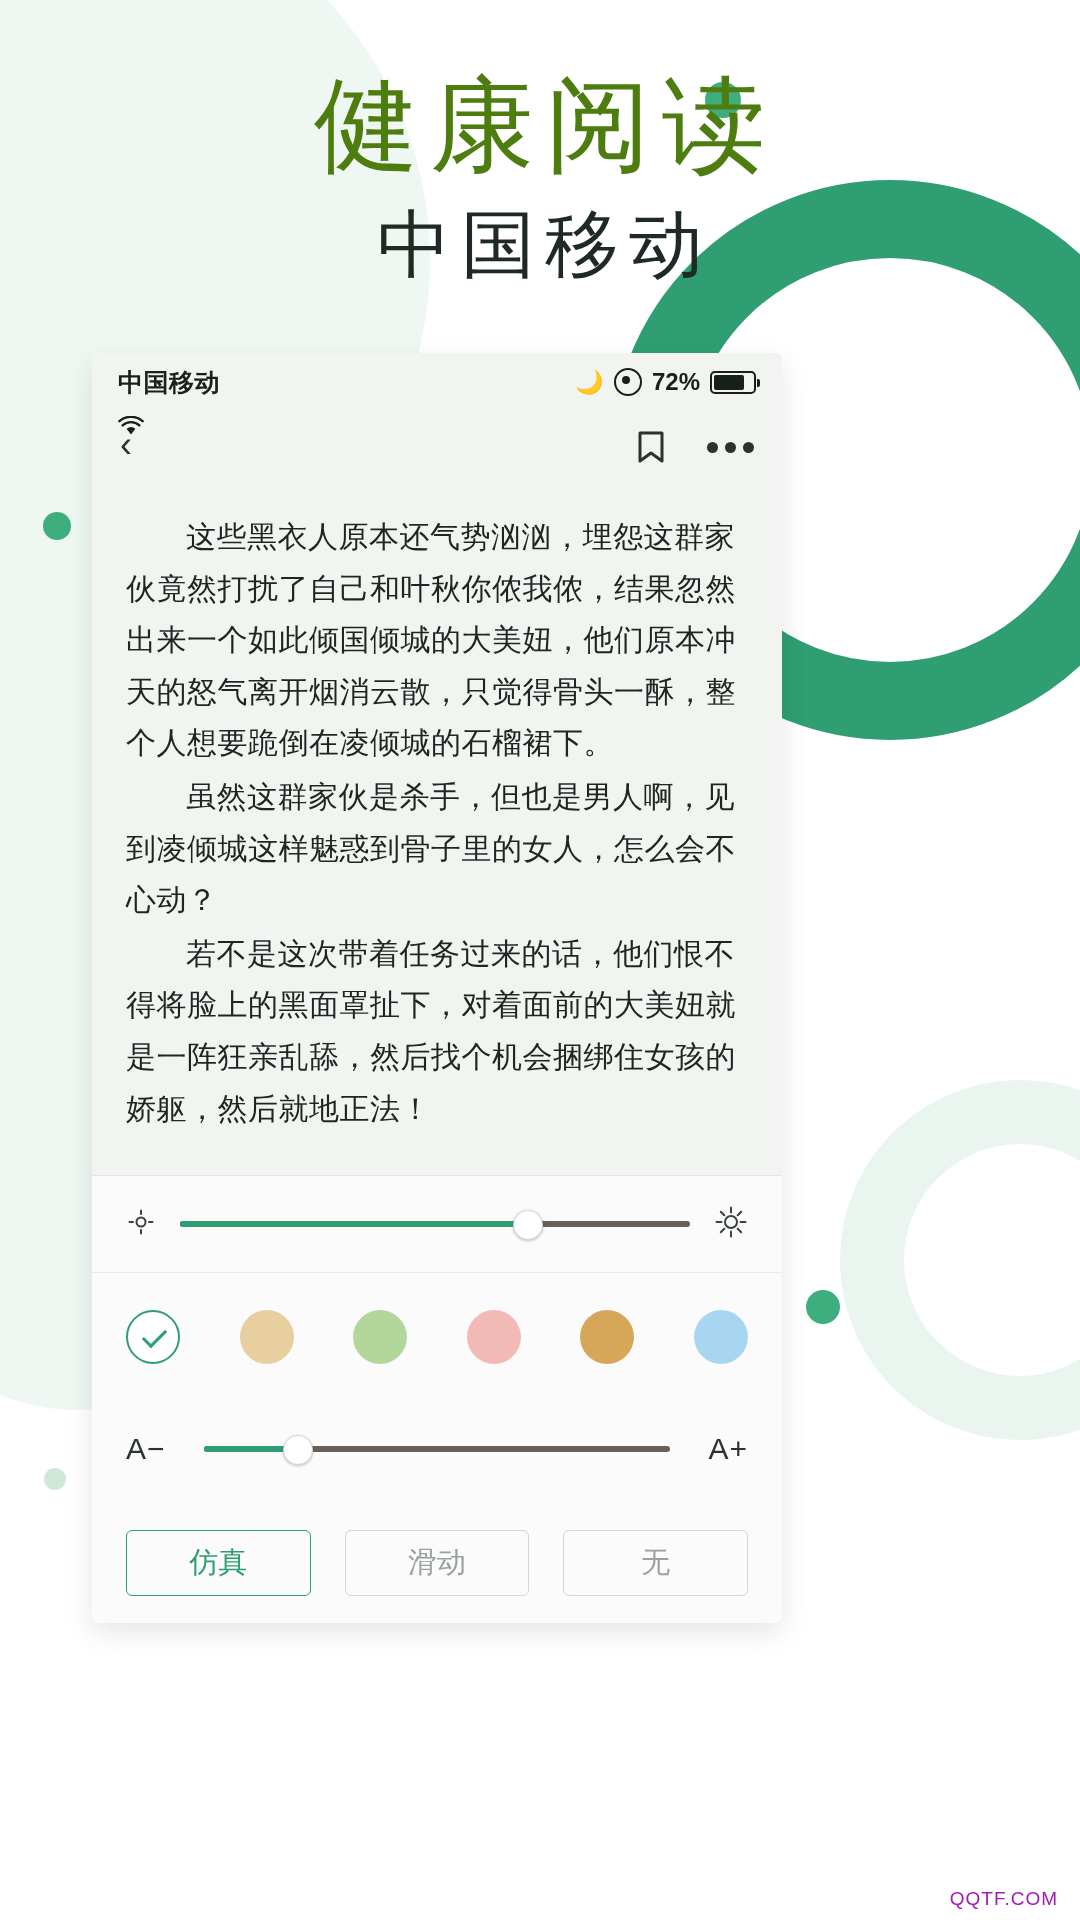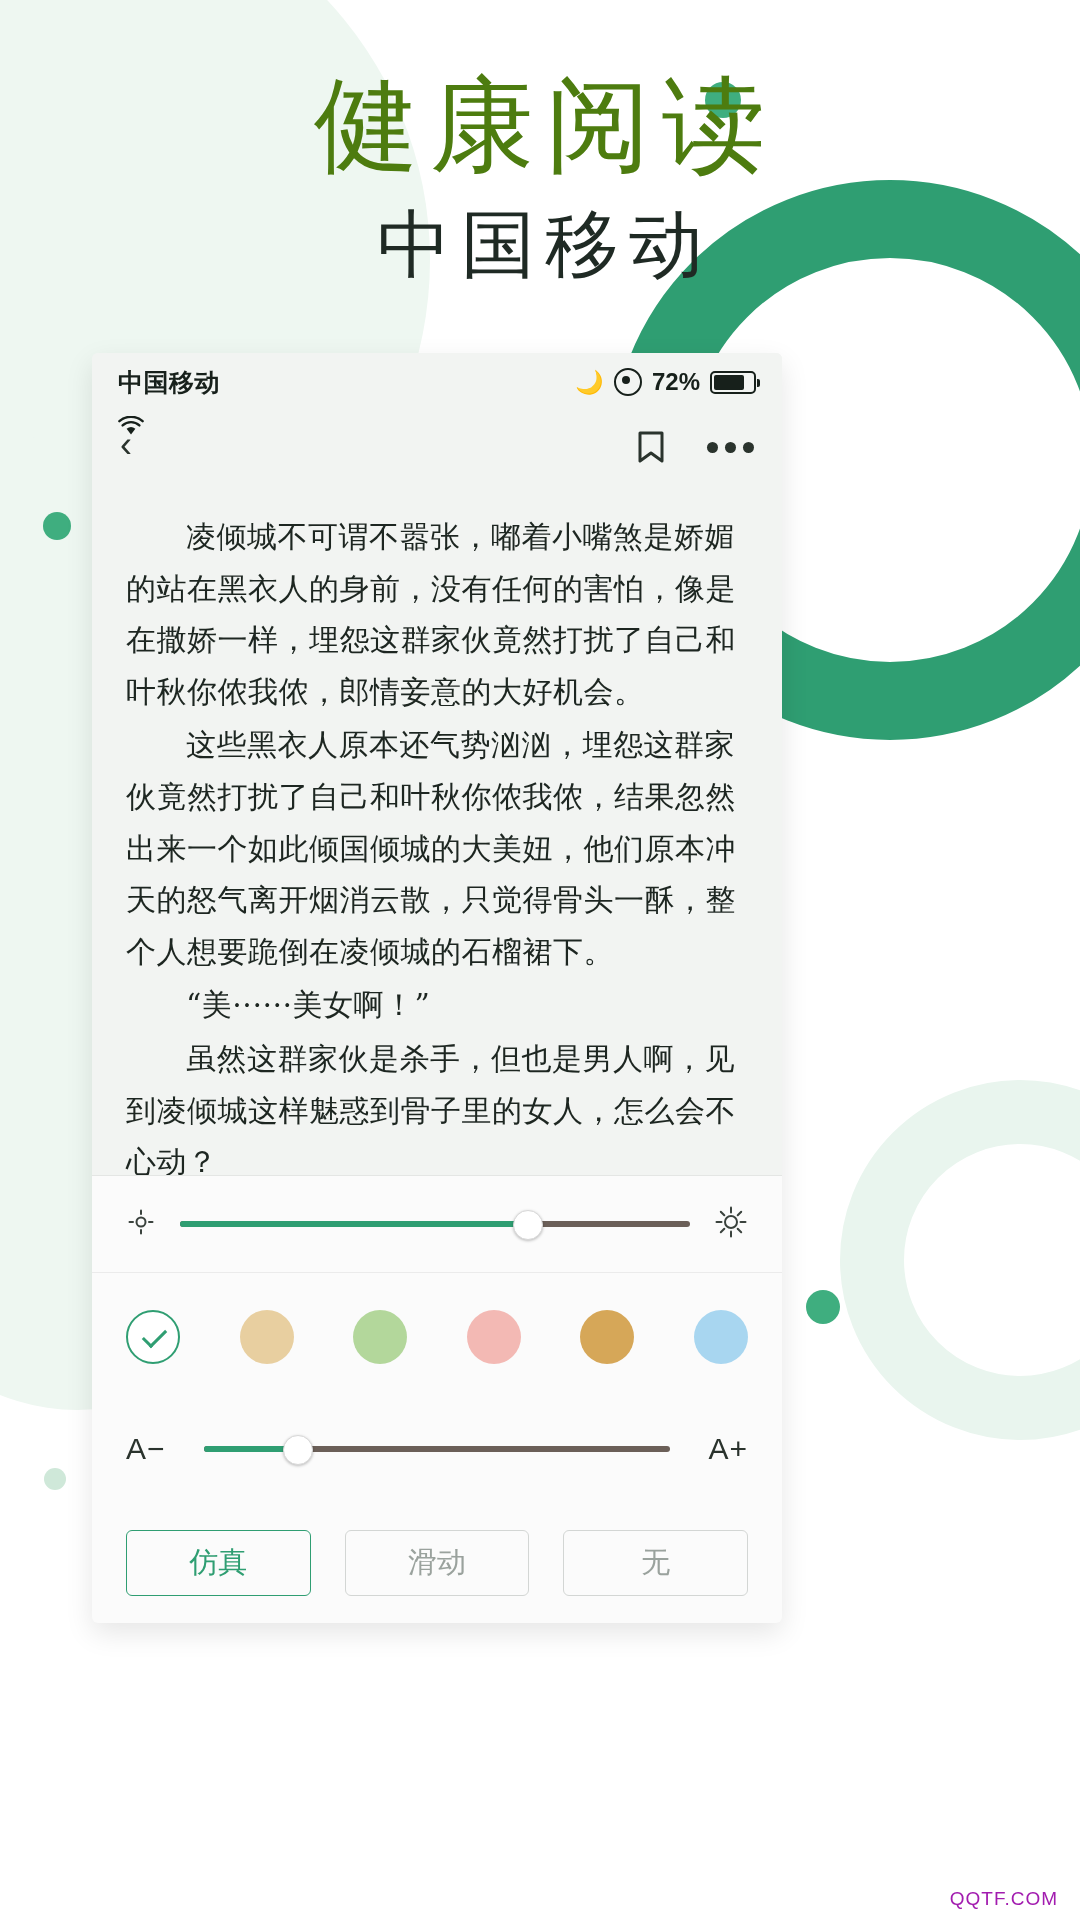--- a/index.html
+++ b/index.html
@@ -416,23 +416,21 @@
       </span>
       <span class="more-dots">
           <i></i>
           <i></i>
           <i></i>
         </span>
     </div>
   </div>
 
   <div class="book">
-    <p>凌倾城不可谓不嚣张，嘟着小嘴煞是娇媚的站在黑衣人的身前，没有任何的害怕，像是在撒娇一样，埋怨这群家伙竟然打扰了自己和叶秋你侬我侬，郎情妾意的大好机会。</p>
     <p>这些黑衣人原本还气势汹汹，埋怨这群家伙竟然打扰了自己和叶秋你侬我侬，结果忽然出来一个如此倾国倾城的大美妞，他们原本冲天的怒气离开烟消云散，只觉得骨头一酥，整个人想要跪倒在凌倾城的石榴裙下。</p>
-    <p>“美······美女啊！”</p>
     <p>虽然这群家伙是杀手，但也是男人啊，见到凌倾城这样魅惑到骨子里的女人，怎么会不心动？</p>
     <p>若不是这次带着任务过来的话，他们恨不得将脸上的黑面罩扯下，对着面前的大美妞就是一阵狂亲乱舔，然后找个机会捆绑住女孩的娇躯，然后就地正法！</p>
 
   </div>
 
   <div class="settings">
 
     <div class="row brightness-row">
       <span class="sun-small">
         <svg width="30" height="30" viewBox="0 0 30 30">

